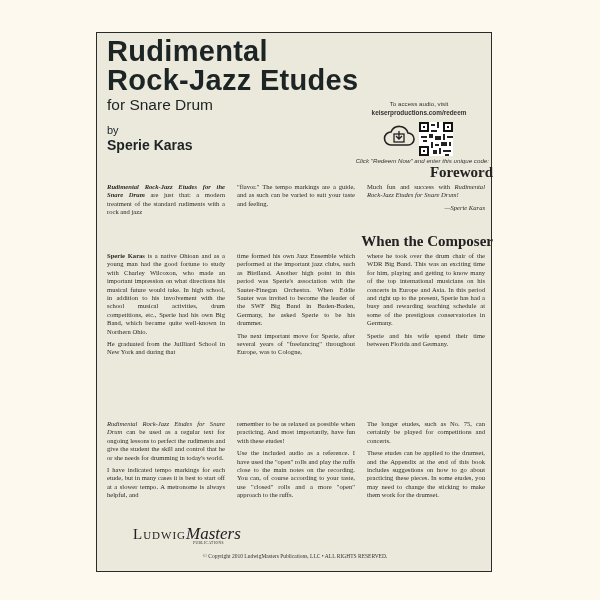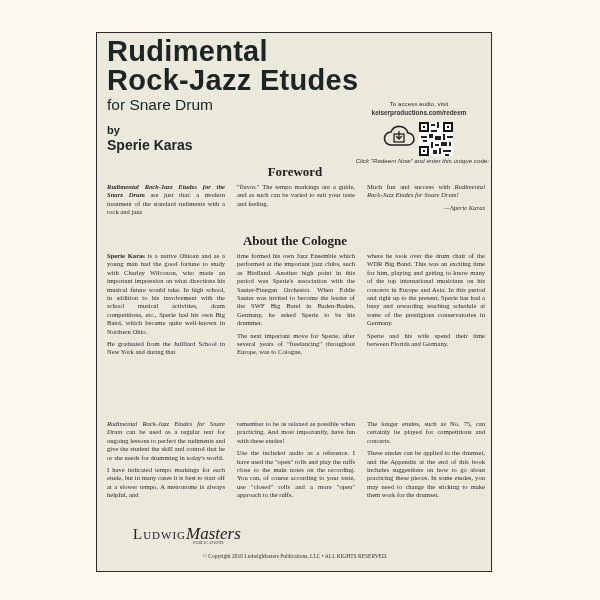--- a/index.html
+++ b/index.html
@@ -16,40 +16,40 @@
     font-family:"Liberation Sans", sans-serif; font-weight:bold; color:#1c2424;
     font-size:29px; line-height:29px; letter-spacing:0.3px;
   }
   .subtitle {
     position:absolute; left:10px; top:63px;
     font-family:"Liberation Sans", sans-serif; font-weight:normal; color:#1c2424;
     font-size:15.5px;
   }
   .by {
     position:absolute; left:10px; top:91px;
-    font-family:"Liberation Sans", sans-serif; font-weight:bold; color:#1c2424; font-size:11px;
+    font-family:"Liberation Sans", sans-serif; font-weight:normal; color:#1c2424; font-size:11px;
   }
   .author {
     position:absolute; left:10px; top:104px;
     font-family:"Liberation Sans", sans-serif; font-weight:bold; color:#1c2424; font-size:14px;
   }
   .audio {
     position:absolute; left:252px; top:67px; width:140px; text-align:center;
     font-family:"Liberation Sans", sans-serif; color:#333; font-size:6.2px; line-height:8.5px;
   }
   .audio .url { font-weight:bold; font-size:6.4px; }
   .cloud { position:absolute; left:286px; top:90px; width:32px; height:26px; }
   .qr { position:absolute; left:322px; top:89px; width:34px; height:34px; }
   .redeem {
     position:absolute; left:200px; top:124px; width:192px; text-align:right;
     font-family:"Liberation Sans", sans-serif; font-style:italic; color:#333; font-size:6.2px;
   }
   h2 {
-    position:absolute; margin:0; left:0; width:396px; text-align:center;
-    font-family:"Liberation Serif", serif; font-weight:bold; color:#222; font-size:13px;
+    position:absolute; margin:0; left:0; width:396px; text-align:right;
+    font-family:"Liberation Serif", serif; font-weight:bold; color:#222; font-size:15px;
   }
   .cols { position:absolute; left:10px; width:378px; display:flex; gap:12px; }
   .col { width:118px; font-size:6.6px; line-height:8.4px; color:#2a2a2a; text-align:justify; }
   .col p { margin:0 0 4px 0; }
   .sig { text-align:right; font-style:italic; margin-top:2px; }
   .logo {
     position:absolute; left:0; width:396px; top:491px; 
     font-family:"Liberation Serif", serif; color:#222;padding-left:36px;
   }
   .logo .l1 { font-size:15px; letter-spacing:1px; font-variant:small-caps; }
@@ -121,21 +121,21 @@
     </div>
     <div class="col">
       <p>"flavor." The tempo markings are a guide, and as such can be varied to suit your taste and feeling.</p>
     </div>
     <div class="col">
       <p><span>Much fun and success with </span><i>Rudimental Rock-Jazz Etudes for Snare Drum!</i></p>
       <div class="sig">—Sperie Karas</div>
     </div>
   </div>
 
-  <h2 style="top:200px">About the Cologne</h2>
+  <h2 style="top:200px">When the Composer</h2>
   <div class="cols" style="top:219px">
     <div class="col">
       <p><b>Sperie Karas</b><span> is a native Ohioan and as a young man had the good fortune to study with Charley Wilcoxon, who made an important impression on what directions his musical future would take. In high school, in addition to his involvement with the school musical activities, drum competitions, etc., Sperie had his own Big Band, which became quite well-known in Northern Ohio.</span></p>
       <p>He graduated from the Juilliard School in New York and during that</p>
     </div>
     <div class="col">
       <p>time formed his own Jazz Ensemble which performed at the important jazz clubs, such as Birdland. Another high point in this period was Sperie's association with the Sauter-Finegan Orchestra. When Eddie Sauter was invited to become the leader of the SWF Big Band in Baden-Baden, Germany, he asked Sperie to be his drummer.</p>
       <p>The next important move for Sperie, after several years of "freelancing" throughout Europe, was to Cologne,</p>
     </div>
     <div class="col">

